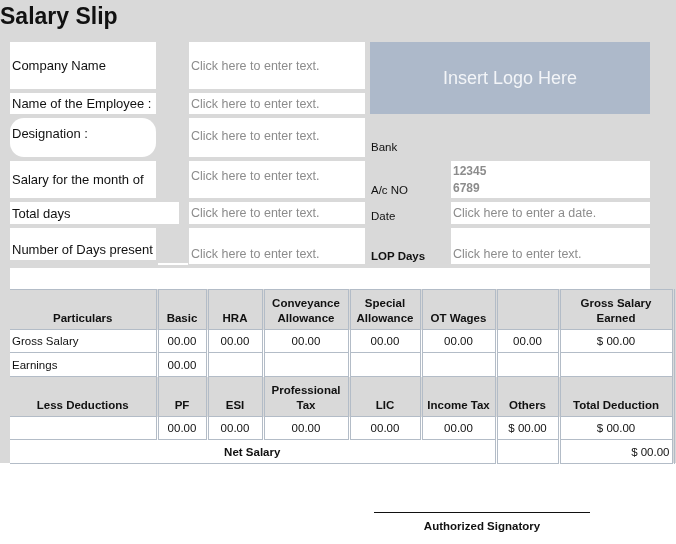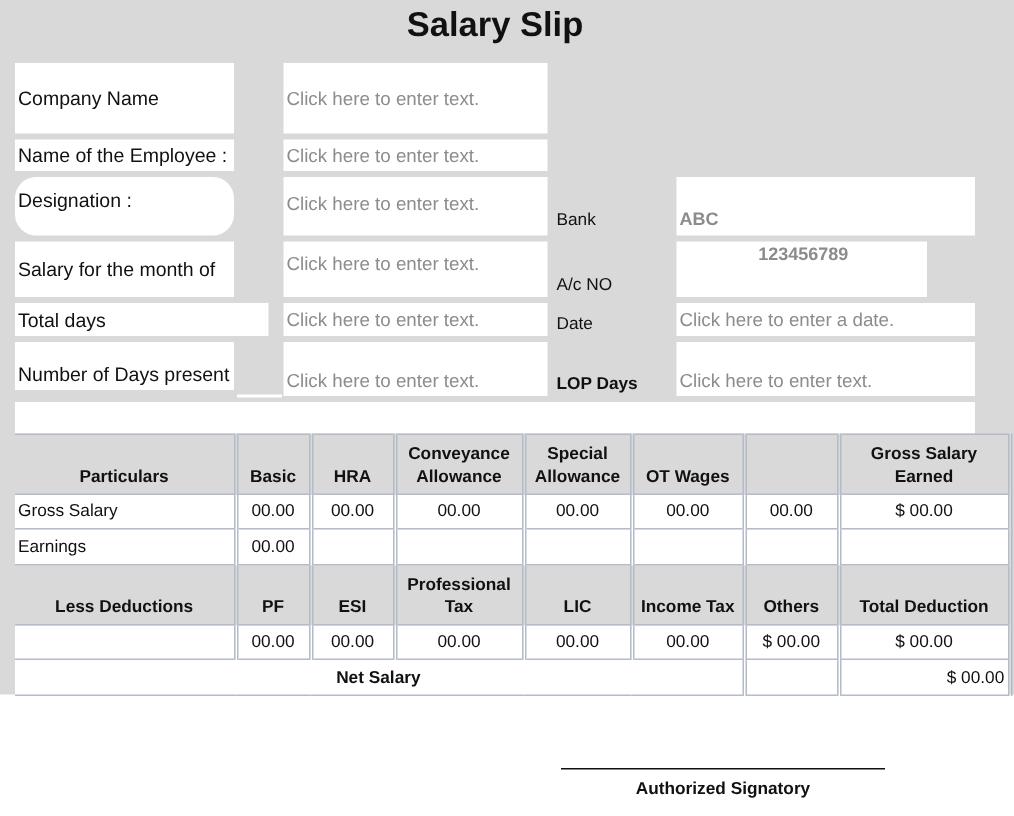--- a/index.html
+++ b/index.html
@@ -1,18 +1,18 @@
 <!DOCTYPE html>
 <html><head>
 <meta charset="utf-8">
 <style>
   * { box-sizing: border-box; margin: 0; padding: 0; }
   body { width: 676px; height: 544px; background: #ffffff; font-family: "Liberation Sans", "DejaVu Sans", sans-serif; position: relative; overflow: hidden; }
   .sheet { position: absolute; left: 0; top: 0; width: 676px; height: 463px; background: #d9d9d9; }
-  .title { position: absolute; left: 0; top: 0; width: 660px; height: 32px; text-align: center; font-size: 23px; font-weight: bold; color: #111; line-height: 32px; }
+  .title { position: absolute; left: 0; top: 0; width: 660px; height: 32px; text-align: left; font-size: 23px; font-weight: bold; color: #111; line-height: 32px; }
   .box { position: absolute; background: #ffffff; font-size: 13px; color: #111; padding-left: 2px; display: flex; align-items: flex-end; padding-bottom: 3px; }
   .lbl { }
   .val { color: #8c8c8c; font-size: 12.5px; padding-left: 2px; align-items: center; }
   .graylbl { position: absolute; background: #d9d9d9; font-size: 11.5px; color: #111; display: flex; align-items: flex-end; padding-left: 2px; padding-bottom: 4px; }
   .bold { font-weight: bold; }
   .bankval { color: #8c8c8c; font-weight: bold; font-size: 12px; }
   .logo { position: absolute; left: 370px; top: 42px; width: 280px; height: 72px; background: #adb9ca; color: #f3f5f8; font-size: 18px; display: flex; align-items: center; justify-content: center; }
   table.grid { position: absolute; left: 10px; top: 289px; width: 663px; border-collapse: collapse; table-layout: fixed; }
   table.grid td { border: 1px solid #b3bcc7; border-right: 3px double #b3bcc7; font-size: 11.5px; color: #111; padding: 0 2px; }
   table.grid td:first-child { border-left: none; }
@@ -37,28 +37,28 @@
   <div class="box lbl" style="left:10px;top:228px;width:146px;height:32px;">Number of Days present</div>
   <div style="position:absolute;left:158px;top:263px;width:30px;height:2px;background:#fff;"></div>
 
   <div class="box val" style="left:189px;top:42px;width:176px;height:47px;padding-bottom:0;">Click here to enter text.</div>
   <div class="box val" style="left:189px;top:93px;width:176px;height:21px;padding-bottom:0;">Click here to enter text.</div>
   <div class="box val" style="left:189px;top:118px;width:176px;height:39px;align-items:flex-start;padding-top:11px;padding-bottom:0;">Click here to enter text.</div>
   <div class="box val" style="left:189px;top:161px;width:176px;height:37px;align-items:flex-start;padding-top:8px;padding-bottom:0;">Click here to enter text.</div>
   <div class="box val" style="left:189px;top:202px;width:176px;height:22px;padding-bottom:0;">Click here to enter text.</div>
   <div class="box val" style="left:189px;top:228px;width:176px;height:36px;align-items:flex-end;padding-bottom:3px;">Click here to enter text.</div>
 
+  <div class="logo">Insert  Logo Here</div>
 
   <div class="graylbl" style="left:369px;top:118px;width:82px;height:39px;">Bank</div>
   <div class="graylbl" style="left:369px;top:161px;width:82px;height:37px;padding-bottom:2px;">A/c NO</div>
   <div class="graylbl" style="left:369px;top:202px;width:82px;height:22px;padding-bottom:2px;">Date</div>
   <div class="graylbl bold" style="left:369px;top:228px;width:82px;height:36px;padding-bottom:2px;">LOP Days</div>
 
-  <div class="box bankval" style="left:451px;top:118px;width:199px;height:39px;padding-bottom:4px;">ABC</div>
-  <div class="box bankval" style="left:451px;top:161px;width:167px;height:37px;flex-direction:row;align-items:flex-start;justify-content:center;padding-bottom:0;line-height:17px;text-align:right;">
+  <div class="box bankval" style="left:451px;top:161px;width:199px;height:37px;flex-direction:column;align-items:flex-start;justify-content:center;padding-bottom:0;line-height:17px;text-align:right;">
     <span>12345</span>
     <span>6789</span>
   </div>
   <div class="box val" style="left:451px;top:202px;width:199px;height:22px;padding-bottom:0;">Click here to enter a date.</div>
   <div class="box val" style="left:451px;top:228px;width:199px;height:36px;align-items:flex-end;padding-bottom:3px;">Click here to enter text.</div>
 
   <div style="position:absolute;left:10px;top:268px;width:640px;height:21px;background:#fff;"></div>
 
   <table class="grid">
     <colgroup>

